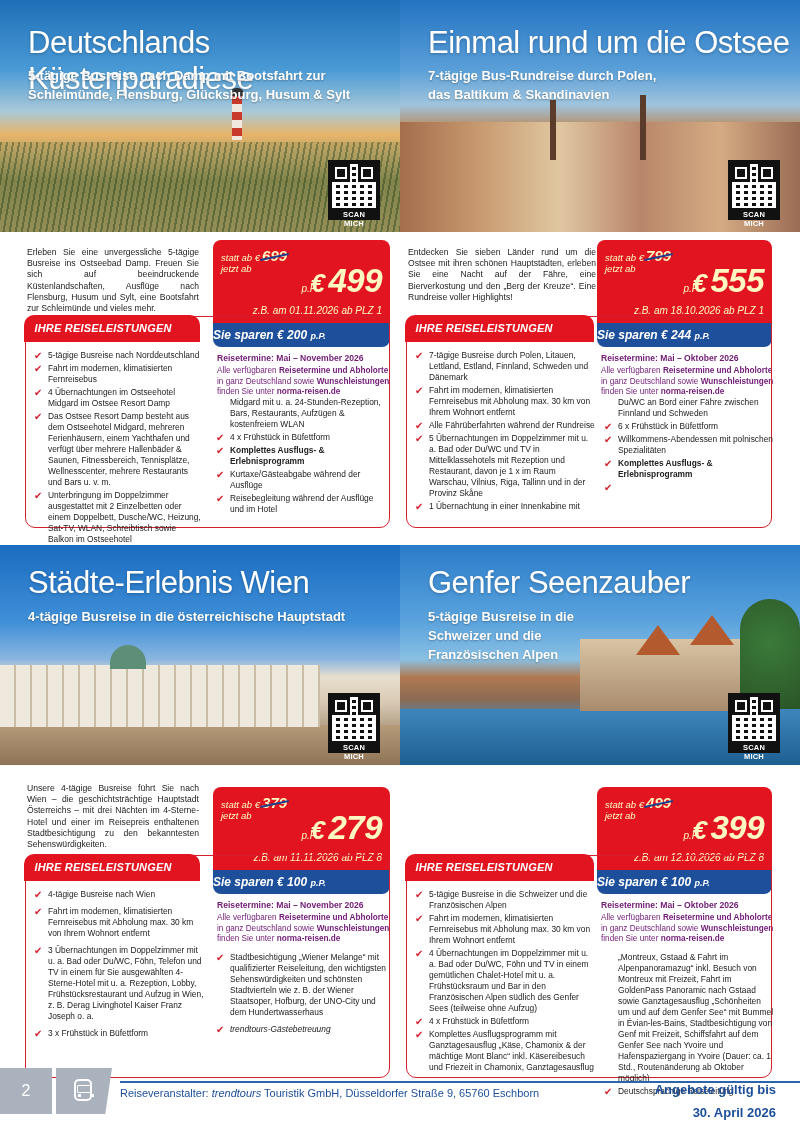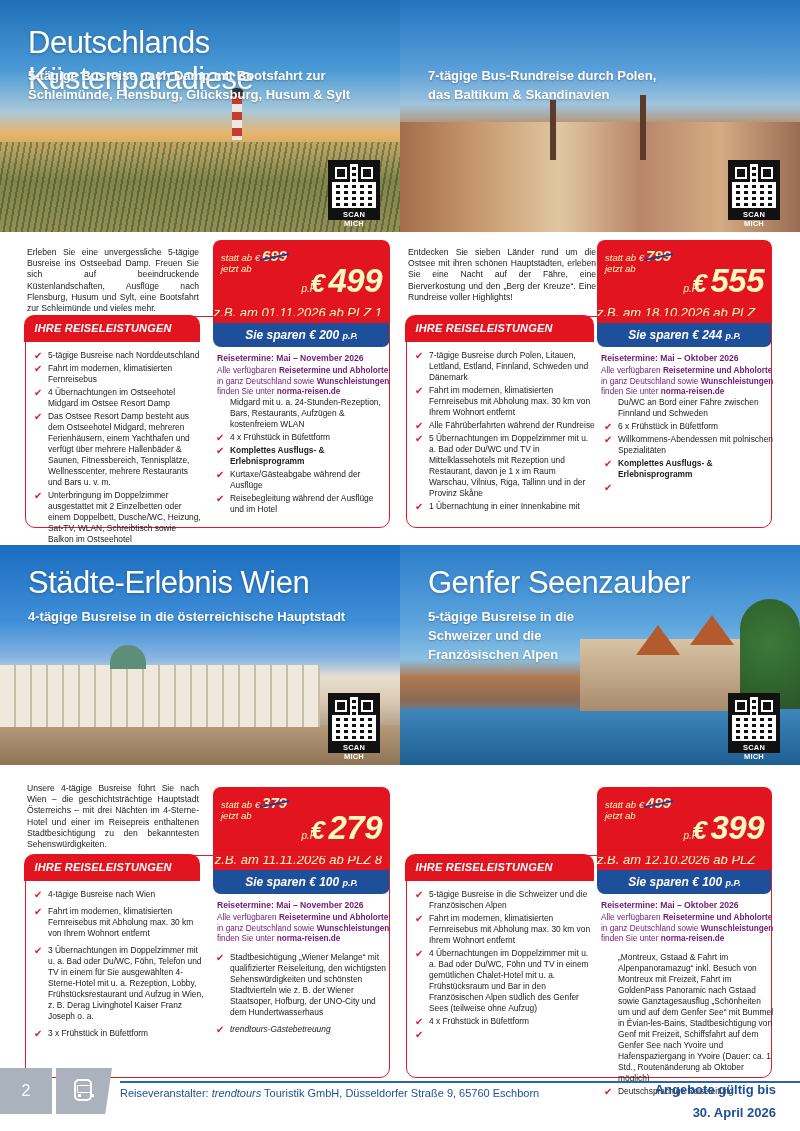--- a/index.html
+++ b/index.html
@@ -60,22 +60,22 @@
 .offer.bl ul.items li{margin-bottom:6px}
 .pricebox{position:absolute;left:213px;top:8px;width:177px;height:83px;background:#e1141f;border-radius:8px 8px 0 0;color:#fef9c3}
 .offer.tr .pricebox,.offer.br .pricebox{left:197px;width:175px}
 .pricebox .statt{position:absolute;left:8px;top:7px;font-size:9.5px;font-style:italic}
 .pricebox .old{font-size:15px;font-weight:700;font-style:italic;position:relative;margin-left:2px}
 .pricebox .old:after{content:"";position:absolute;left:-2px;right:-2px;top:50%;height:1.5px;background:#1f3f8a;transform:rotate(-12deg)}
 .pricebox .jetzt{position:absolute;left:8px;top:23px;font-size:9.5px;font-style:italic}
 .pricebox .pp{position:absolute;right:72px;top:43px;font-size:10px;font-style:italic}
 .pricebox .price{position:absolute;right:8px;top:22px;font-size:33px;font-weight:700;font-style:italic;letter-spacing:-0.5px}
 .pricebox .euro{font-size:26px;margin-right:4px}
-.pricebox .example{position:absolute;right:8px;top:65px;font-size:13px;font-style:italic}
-.savebar{position:absolute;left:213px;top:91px;width:177px;height:24px;background:#1d4f9a;border-radius:0 0 8px 8px;color:#fff;font-weight:700;font-style:italic;font-size:12px;text-align:center;padding-top:5px}
+.pricebox .example{position:absolute;right:8px;top:65px;font-size:10px;font-style:italic}
+.savebar{position:absolute;left:213px;top:91px;width:177px;height:24px;background:#1d4f9a;border-radius:0 0 8px 8px;color:#fff;font-weight:700;font-style:italic;font-size:12px;padding-top:5px}
 .offer.tr .savebar,.offer.br .savebar{left:197px;width:175px}
 .savebar .pp2{font-size:9px}
 .termin{position:absolute;left:217px;top:121px;width:175px;color:#701a75}
 .offer.tr .termin,.offer.br .termin{left:201px}
 .termin .t1{font-size:8.6px;font-weight:700;margin-bottom:3px}
 .termin .t2{font-size:8.2px;line-height:10.5px}
 .termin .t2 b{font-weight:700}
 .offer.tl .col-right{top:171px}
 .offer.tr .col-right{top:171px}
 .offer.bl .col-right{top:185px}
@@ -145,20 +145,21 @@
         </div>
       </div>
     </div>
   </section>
 
   <section class="offer tr">
     <div class="hero">
       <div class="deco city"></div>
       <div class="spire" style="left:150px;top:100px;height:60px"></div>
       <div class="spire" style="left:240px;top:95px;height:65px"></div>
+      <h1 class="title">Einmal rund um die Ostsee</h1>
       <div class="subtitle" style="width:230px">7-tägige Bus-Rundreise durch Polen, das Baltikum &amp; Skandinavien</div>
       <div class="qr">
           <div class="code"></div>
           <div class="scan">SCAN MICH</div>
         </div>
     </div>
     <div class="body">
       <p class="intro">Entdecken Sie sieben Länder rund um die Ostsee mit ihren schönen Hauptstädten, erleben Sie eine Nacht auf der Fähre, eine Bierverkostung und den „Berg der Kreuze“. Eine Rundreise voller Highlights!</p>
       <div class="pricebox">
         <div class="statt"><span>statt ab €</span><span class="old">799</span></div>
@@ -270,21 +271,21 @@
         <div class="t2"><span>Alle verfügbaren </span><b>Reisetermine und Abholorte</b><span> in ganz Deutschland sowie </span><b>Wunschleistungen</b><span> finden Sie unter </span><b>norma-reisen.de</b></div>
       </div>
       <div class="leist">
         <div class="leist-head">IHRE REISELEISTUNGEN</div>
         <div class="col-left">
           <ul class="items">
             <li><span class="chk">✔</span><span>5-tägige Busreise in die Schweizer und die Französischen Alpen</span></li>
             <li><span class="chk">✔</span><span>Fahrt im modernen, klimatisierten Fernreisebus mit Abholung max. 30 km von Ihrem Wohnort entfernt</span></li>
             <li><span class="chk">✔</span><span>4 Übernachtungen im Doppelzimmer mit u. a. Bad oder Du/WC, Föhn und TV in einem gemütlichen Chalet-Hotel mit u. a. Frühstücksraum und Bar in den Französischen Alpen südlich des Genfer Sees (teilweise ohne Aufzug)</span></li>
             <li><span class="chk">✔</span><span>4 x Frühstück in Büfettform</span></li>
-            <li><span class="chk">✔</span></li>
+            <li><span class="chk">✔</span><span>Komplettes Ausflugsprogramm mit Ganztagesausflug „Käse, Chamonix &amp; der mächtige Mont Blanc“ inkl. Käsereibesuch und Friezeit in Chamonix, Ganztagesausflug</span></li>
           </ul>
         </div>
         <div class="col-right" style="top:96px">
           <ul class="items">
             <li class="cont"><span>„Montreux, Gstaad &amp; Fahrt im Alpenpanoramazug“ inkl. Besuch von Montreux mit Freizeit, Fahrt im GoldenPass Panoramic nach Gstaad sowie Ganztagesausflug „Schönheiten um und auf dem Genfer See“ mit Bummel in Évian-les-Bains, Stadtbesichtigung von Genf mit Freizeit, Schiffsfahrt auf dem Genfer See nach Yvoire und Hafenspaziergang in Yvoire (Dauer: ca. 1 Std., Routenänderung ab Oktober möglich)</span></li>
             <li><span class="chk">✔</span><span>Deutschsprachige Reiseleitung</span></li>
           </ul>
         </div>
       </div>
     </div>

